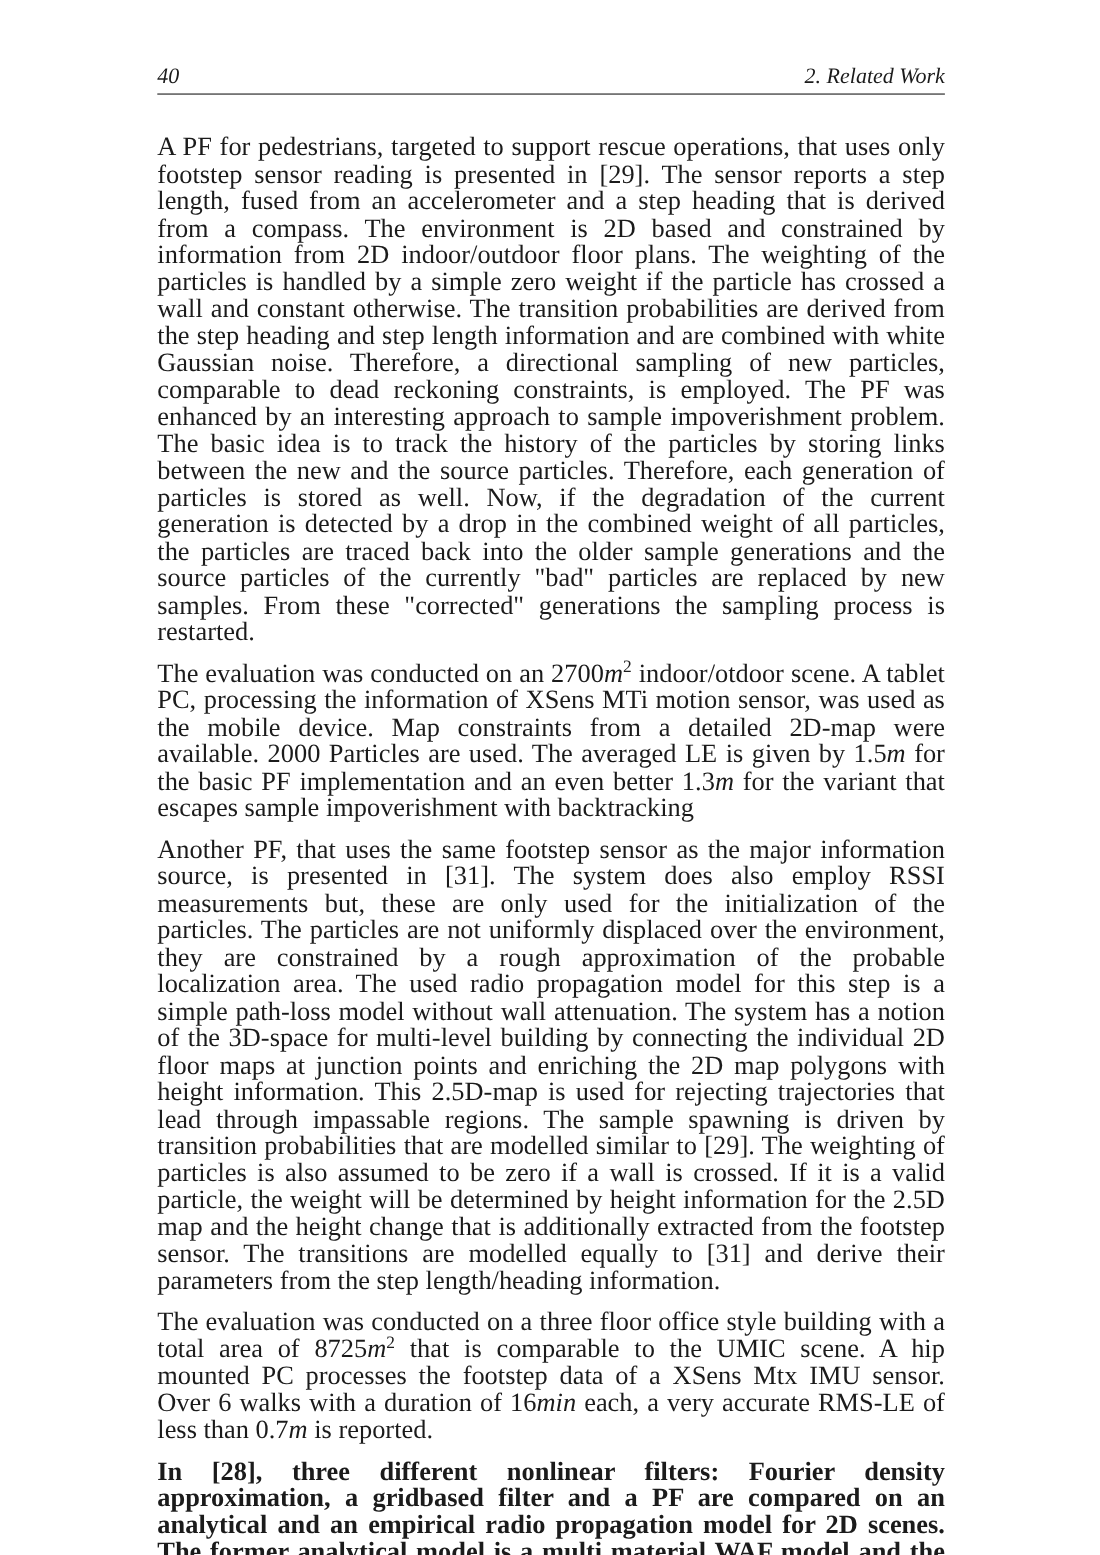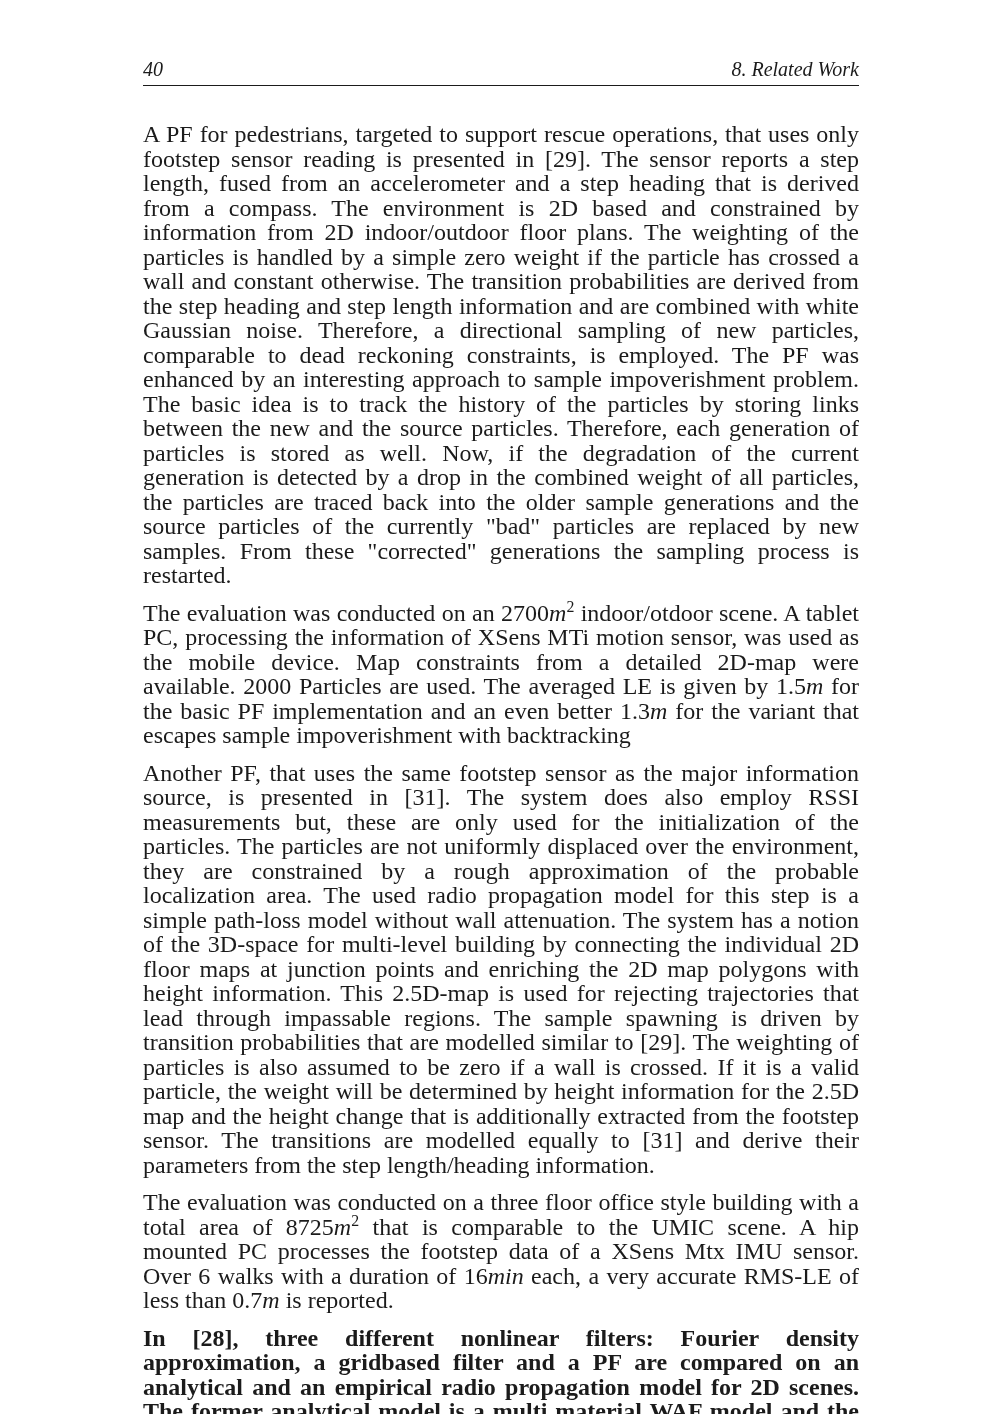--- a/index.html
+++ b/index.html
@@ -53,21 +53,21 @@
   }
 </style>
 </head>
 <body>
 
 <div class="page">
   <div class="content-wrap">
 
     <div class="running-header">
       <span>40</span>
-      <span>8. Related Work</span>
+      <span>2. Related Work</span>
     </div>
     <hr class="header-rule">
 
     <div class="body-text">
         <p class="para"><span>A PF for pedestrians, targeted to support rescue operations, that uses only footstep sensor reading is presented in </span><span class="cite">[29]</span><span>. The sensor reports a step length, fused from an accelerometer and a step heading that is derived from a compass. The environment is 2D based and constrained by information from 2D indoor/outdoor floor plans. The weighting of the particles is handled by a simple zero weight if the particle has crossed a wall and constant otherwise. The transition probabilities are derived from the step heading and step length information and are combined with white Gaussian noise. Therefore, a directional sampling of new particles, comparable to dead reckoning constraints, is employed. The PF was enhanced by an interesting approach to sample impoverishment problem. The basic idea is to track the history of the particles by storing links between the new and the source particles. Therefore, each generation of particles is stored as well. Now, if the degradation of the current generation is detected by a drop in the combined weight of all particles, the particles are traced back into the older sample generations and the source particles of the currently "bad" particles are replaced by new samples. From these "corrected" generations the sampling process is restarted.</span></p>
         <p class="para"><span>The evaluation was conducted on an 2700</span><span class="math">m</span><sup class="msup">2</sup><span> indoor/otdoor scene.  A tablet PC, processing the information of XSens MTi motion sensor, was used as the mobile device. Map constraints from a detailed 2D-map were available. 2000 Particles are used. The averaged LE is given by 1.5</span><span class="math">m</span><span> for the basic PF implementation and an even better 1.3</span><span class="math">m</span><span> for the variant that escapes sample impoverishment with backtracking</span></p>
         <p class="para"><span>Another PF, that uses the same footstep sensor as the major information source, is presented in </span><span class="cite">[31]</span><span>. The system does also employ RSSI measurements but, these are only used for the initialization of the particles. The particles are not uniformly displaced over the environment, they are constrained by a rough approximation of the probable localization area. The used radio propagation model for this step is a simple path-loss model without wall attenuation. The system has a notion of the 3D-space for multi-level building by connecting the individual 2D floor maps at junction points and enriching the 2D map polygons with height information. This 2.5D-map is used for rejecting trajectories that lead through impassable regions. The sample spawning is driven by transition probabilities that are modelled similar to </span><span class="cite">[29]</span><span>. The weighting of particles is also assumed to be zero if a wall is crossed. If it is a valid particle, the weight will be determined by height information for the 2.5D map and the height change that is additionally extracted from the footstep sensor. The transitions are modelled equally to </span><span class="cite">[31]</span><span> and derive their parameters from the step length/heading information.</span></p>
         <p class="para"><span>The evaluation was conducted on a three floor office style building with a total area of 8725</span><span class="math">m</span><sup class="msup">2</sup><span> that is comparable to the UMIC scene. A hip mounted PC processes the footstep data of a XSens Mtx IMU sensor. Over 6 walks with a duration of 16</span><span class="math">min</span><span> each, a very accurate RMS-LE of less than 0.7</span><span class="math">m</span><span> is reported.</span></p>
         <p class="para"><span>In </span><span class="cite">[28]</span><span>, three different nonlinear filters: Fourier density approximation, a gridbased filter and a PF are compared on an analytical and an empirical radio propagation model for 2D scenes. The former analytical model is a multi material WAF model and the latter a manual collected RSSI database. In the analytical case, the weighting of a particle is derived from the output of the WAF model with noise from a two-components Gaussian mixture with the two means of −7.5</span><span class="math">dBm</span><span> and +7.5</span><span class="math">dBm</span><span>. In the empirical case, the stored RSSI are interpolated and used as means for the mix-</span></p>
       </div>

